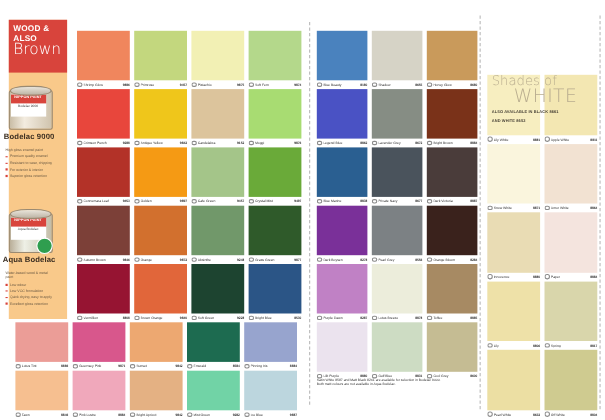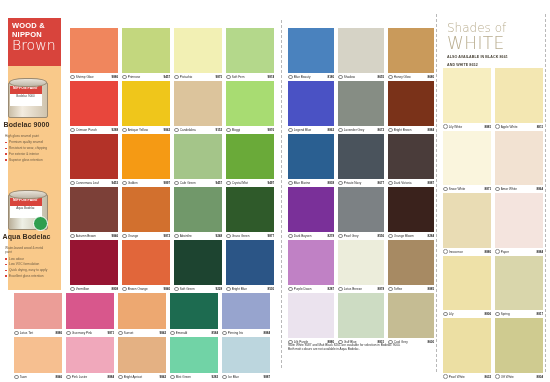--- a/index.html
+++ b/index.html
@@ -51,35 +51,35 @@
   .sw .nm{flex:1 1 auto;overflow:hidden;text-overflow:ellipsis;}
   .sw .cd{flex:0 0 auto;font-weight:bold;letter-spacing:-.1px;}
 
   
   .vdash{position:absolute;border-left:1px dashed #b9b9b9;}
 
   
   .footnote{position:absolute;font-size:3.1px;color:#333;line-height:4.4px;width:140px;}
   .wp-head{position:absolute;left:447px;top:22px;width:96px;}
   .wp-t1{font-size:12px;color:#b9ad8f;font-weight:300;line-height:13px;
-      font-family:"DejaVu Sans",sans-serif;}
+      font-family:"DejaVu Sans",sans-serif;margin-top:45px;}
   .wp-t2{font-size:17px;color:#b9ad8f;font-weight:300;line-height:17px;letter-spacing:.4px;
-      font-family:"DejaVu Sans",sans-serif;}
+      font-family:"DejaVu Sans",sans-serif;margin-left:20px;}
   .wp-t3{font-size:3.6px;color:#4a4438;font-weight:bold;line-height:5px;margin-top:3px;
       letter-spacing:.1px;}
 </style>
 </head>
 <body>
 
 <div id="page">
 
   <div class="brand-panel"></div>
   <div class="brand-head">
     <div class="brand-l1">WOOD &amp;</div>
-    <div class="brand-l2">NIPPON</div>
+    <div class="brand-l2">ALSO</div>
     <div class="brand-l3">Brown</div>
   </div>
 
   <div class="can-wrap" style="top:76px;">
     <div class="can">
       <div class="can-body" style="background:linear-gradient(90deg,#c9bda6,#f3ece0 35%,#cfc3ad);"></div>
       <div class="can-label">
         <div class="can-logo">NIPPON PAINT</div>
         <div class="can-txt">Bodelac 9000</div>
       </div>

